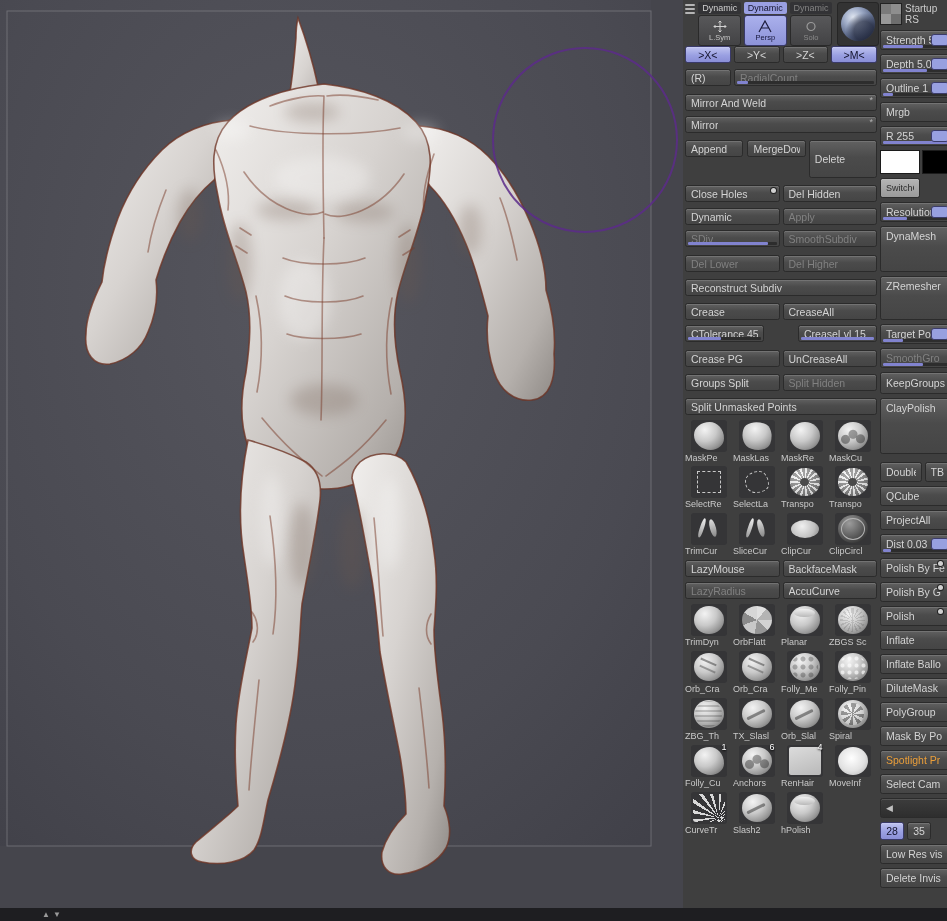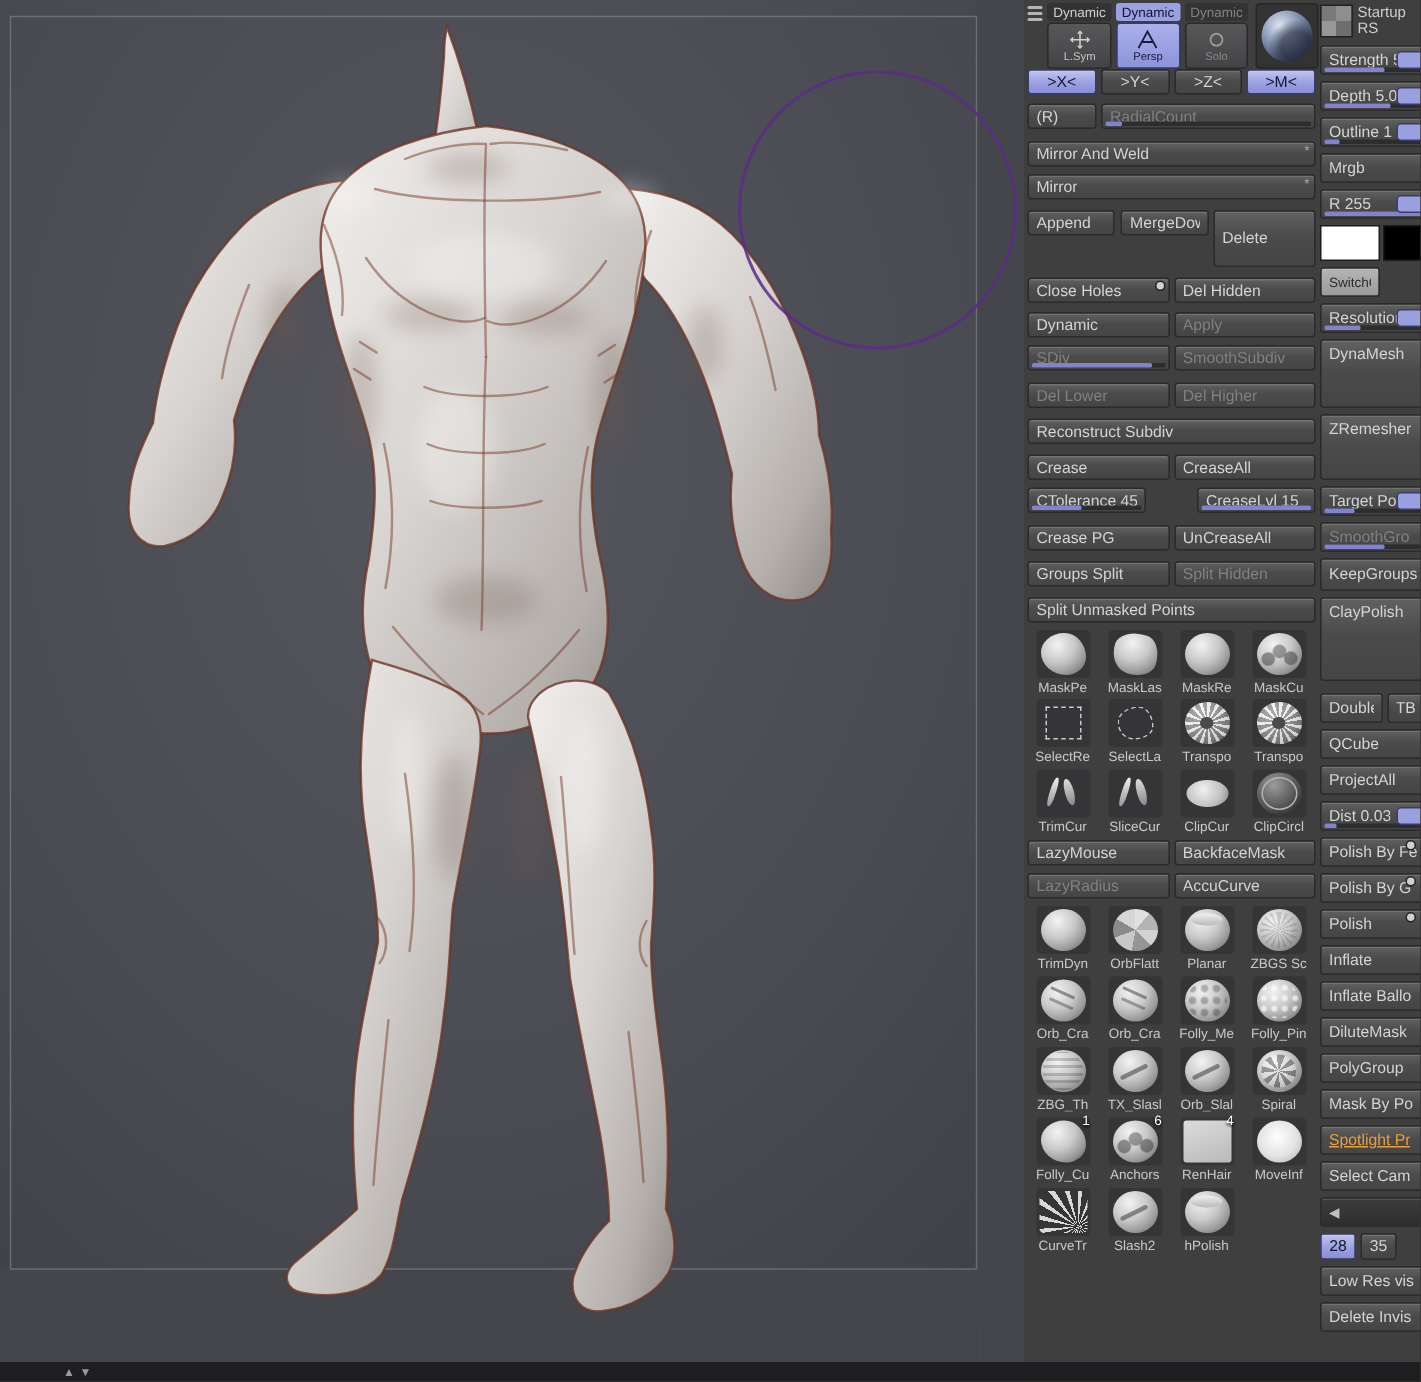--- a/index.html
+++ b/index.html
@@ -43,34 +43,34 @@
   .prow .btn{flex:1;}
   .btn{position:relative;height:17px;border-radius:2.5px;box-sizing:border-box;cursor:pointer;
        background:linear-gradient(#616161,#4b4b4b 45%,#454545);border:1px solid #2b2b2b;
        box-shadow:inset 0 1px 0 rgba(255,255,255,.12);
        color:#d4d4d4;font-size:10.5px;display:flex;align-items:center;padding:0 5px;
        white-space:nowrap;overflow:hidden;}
   .btn .lbl{overflow:hidden;white-space:nowrap;}
   .btn.c{justify-content:center;}
   .btn.on{background:linear-gradient(#c0c4f0,var(--accent,#9aa0e2) 55%,#8a8fd6);color:#14142e;border-color:#3a3a6a;}
   .btn.dis{color:#818181;}
-  .btn.orange .lbl{color:var(--spotlight,#eb9f3a);text-decoration:underline;}
+  .btn.orange .lbl{color:var(--spotlight,#eb9f3a);}
   .btn.slider .trk{position:absolute;left:2px;right:2px;bottom:1px;height:3px;background:#2d2d2d;border-radius:1px;}
   .btn.slider .fill{height:100%;background:var(--slider-fill,#8183cf);border-radius:1px;}
   .dot{position:absolute;top:2px;right:3px;width:5px;height:5px;border-radius:50%;background:#d0d0d0;box-shadow:0 0 0 1px #222;}
   #rcol .dot{right:auto;left:57px;}
   .mod{position:absolute;right:3px;top:1px;font-size:9px;color:#b0b0b0;line-height:1;}
   .pill{position:absolute;left:50px;top:50%;transform:translateY(-50%);width:16px;height:10px;border-radius:3px;
         background:#98a0e0;border:1px solid #3c3c6a;}
   .stackL{flex:1;display:flex;gap:4px;}
   
   .prow.tiles{gap:1px;}
   .tile{flex:0 0 47px;display:flex;flex-direction:column;cursor:pointer;}
   .th{width:36px;height:32px;margin:1px auto 0;position:relative;background:#353537;border-radius:3px;}
-  .tlbl{font-size:9px;color:#c9c9c9;text-align:center;width:100%;overflow:hidden;white-space:nowrap;margin-top:1px;}
+  .tlbl{font-size:9px;color:#c9c9c9;width:100%;overflow:hidden;white-space:nowrap;margin-top:1px;}
   .badge{position:absolute;top:-3px;right:0;font-size:9px;color:#fff;text-shadow:0 1px 2px #000;z-index:2;}
   .ball{position:absolute;inset:2px 3px;border-radius:50%;
         background:radial-gradient(circle at 36% 28%,#f3f3f3,#c9c9c9 42%,#999 70%,#636363 95%);}
   .ball.blob{border-radius:52% 48% 44% 56%/46% 58% 42% 54%;}
   .ball.blob2{border-radius:62% 38% 55% 45%/42% 60% 40% 58%;transform:rotate(18deg);}
   .ball.soft{background:radial-gradient(circle at 45% 40%,#fff,#e2e2e2 55%,#b2b2b2 95%);}
   .ball.dark{background:radial-gradient(circle at 38% 30%,#9c9c9c,#565656 55%,#242424 90%);}
   .ball.ring::after{content:"";position:absolute;inset:3px;border:1.5px solid #b5b5b5;border-radius:50%;}
   .ball.facet{background:conic-gradient(#e0e0e0 0 40deg,#b4b4b4 0 90deg,#d2d2d2 0 135deg,#969696 0 190deg,#c8c8c8 0 250deg,#8a8a8a 0 300deg,#d6d6d6 0);}
   .ball.flattop::after{content:"";position:absolute;left:16%;right:16%;top:10%;height:30%;border-radius:50%;

